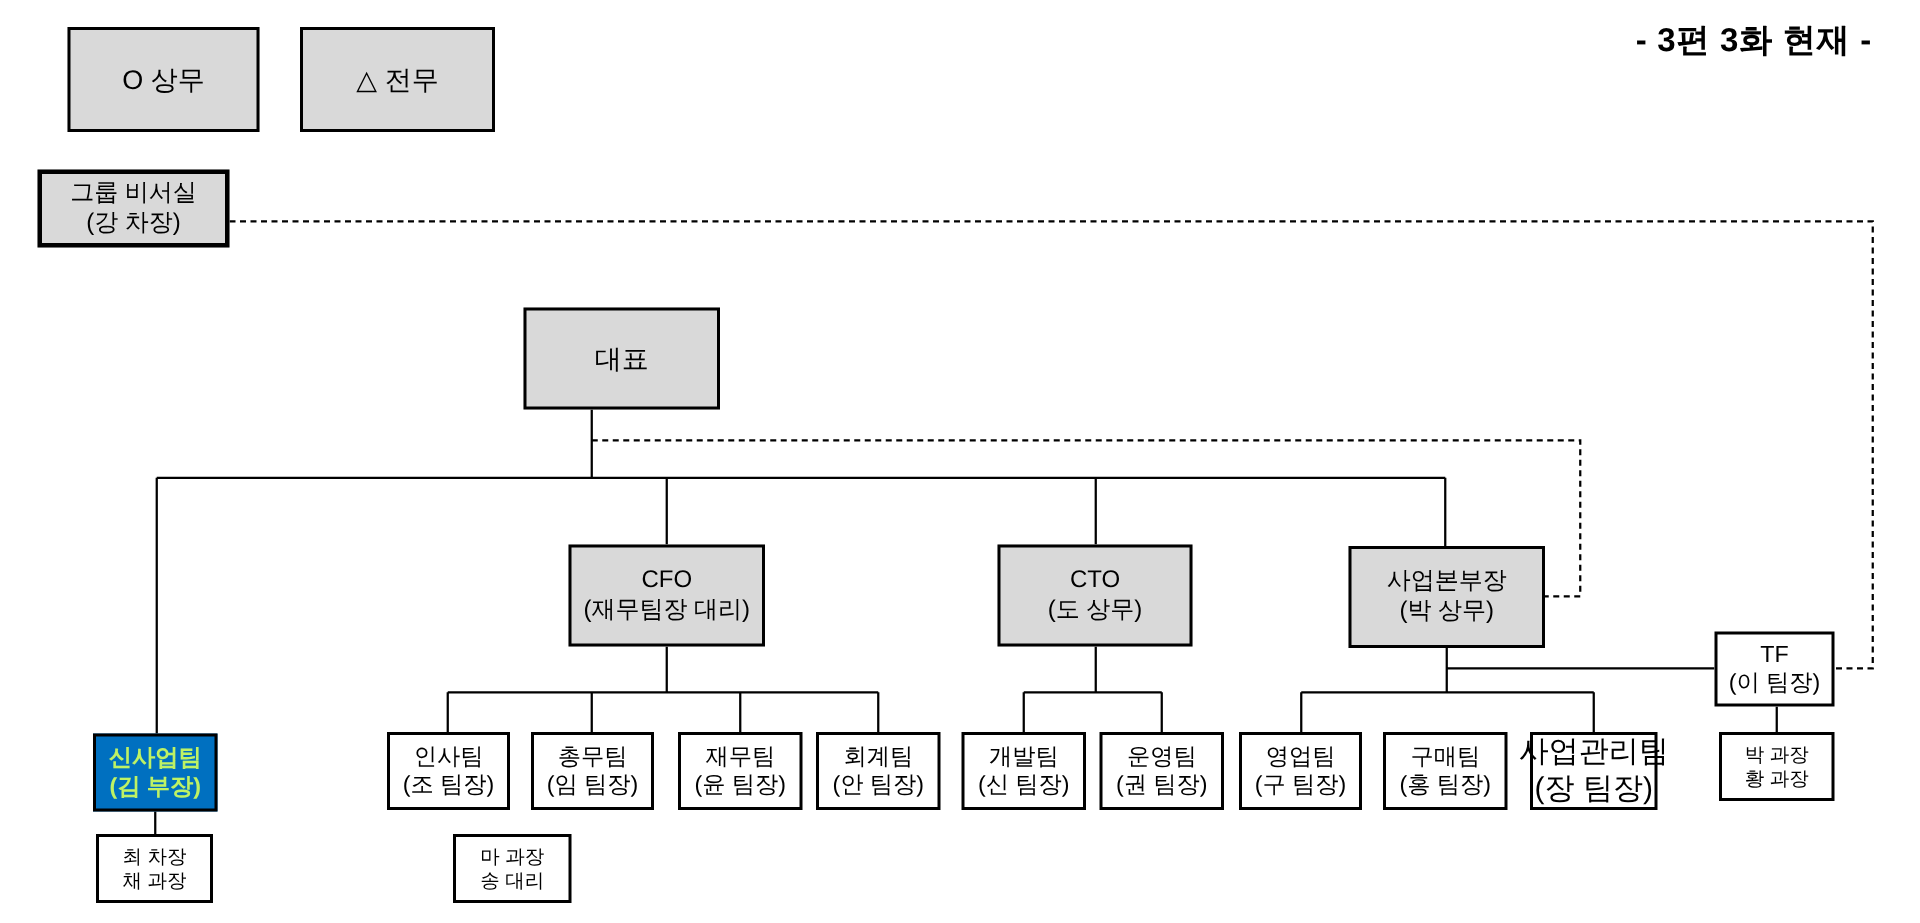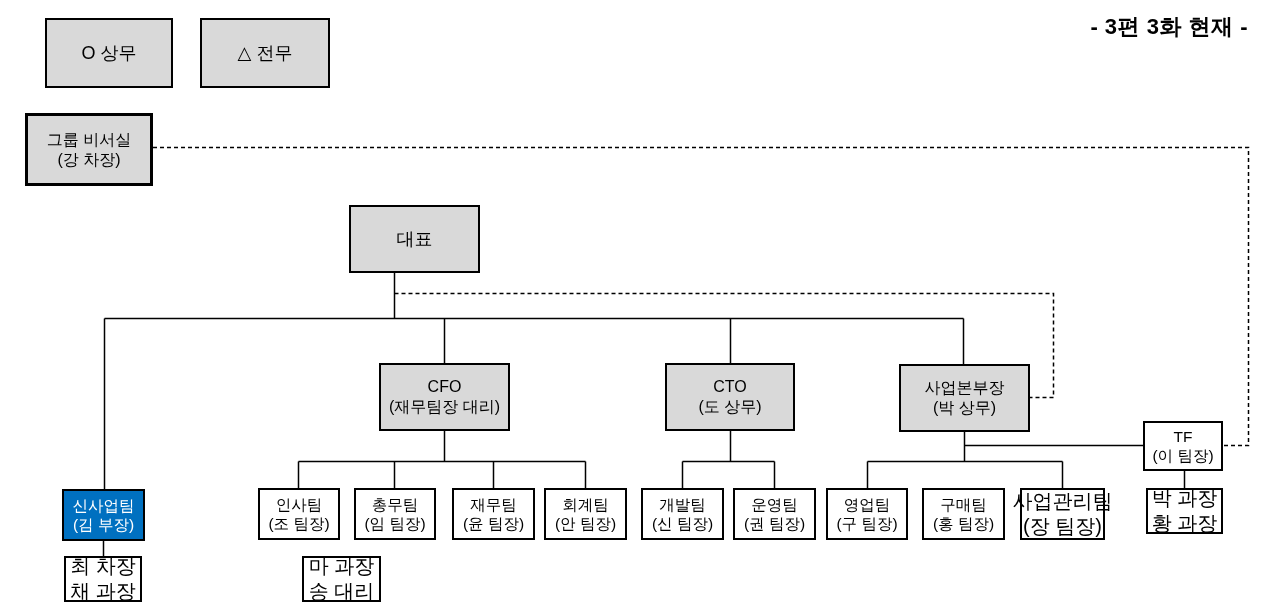--- a/index.html
+++ b/index.html
@@ -18,23 +18,23 @@
     display:flex;flex-direction:column;
     align-items:center;justify-content:center;
     text-align:center;
     border:2px solid #000;
     background:#ffffff;
     line-height:1.25;
     font-size:16px;
     white-space:nowrap;
   }
   .gray{background:#d9d9d9;border-width:2.5px;}
-  .blue{background:#0070c0;color:#ffffff;font-weight:400;border-width:2.5px;}
+  .blue{background:#0070c0;color:#bef264;font-weight:700;border-width:2.5px;}
   .fs18{font-size:18px;margin-left:20px;}
-  .fs15{font-size:20px;}
+  .fs15{font-size:13px;}
   .team{font-size:15.5px;}
   .note{
     position:absolute;
     top:12px;right:32px;
     font-size:22px;font-weight:700;
     letter-spacing:0.5px;
   }
 </style>
 </head>
 <body>
@@ -71,21 +71,21 @@
 
   <div class="note">- 3편 3화 현재 -</div>
 
   <div class="node gray fs18" style="left:25px;top:18px;width:128px;height:70px;">
     <span>O 상무</span>
   </div>
   <div class="node gray fs18" style="left:180px;top:18px;width:130px;height:70px;">
     <span>△ 전무</span>
   </div>
 
-  <div class="node gray" style="left:25px;top:113px;width:128px;height:73px;border-width:3px;">
+  <div class="node gray" style="left:25px;top:113px;width:128px;height:52px;border-width:3px;">
     <span>그룹 비서실</span>
     <span>(강 차장)</span>
   </div>
 
   <div class="node gray fs18" style="left:329px;top:205px;width:131px;height:68px;">
     <span>대표</span>
   </div>
 
   <div class="node gray" style="left:379px;top:363px;width:131px;height:68px;">
     <span>CFO</span>

